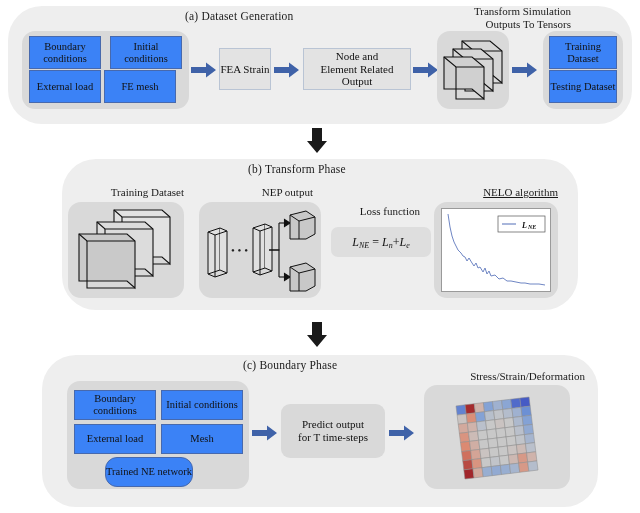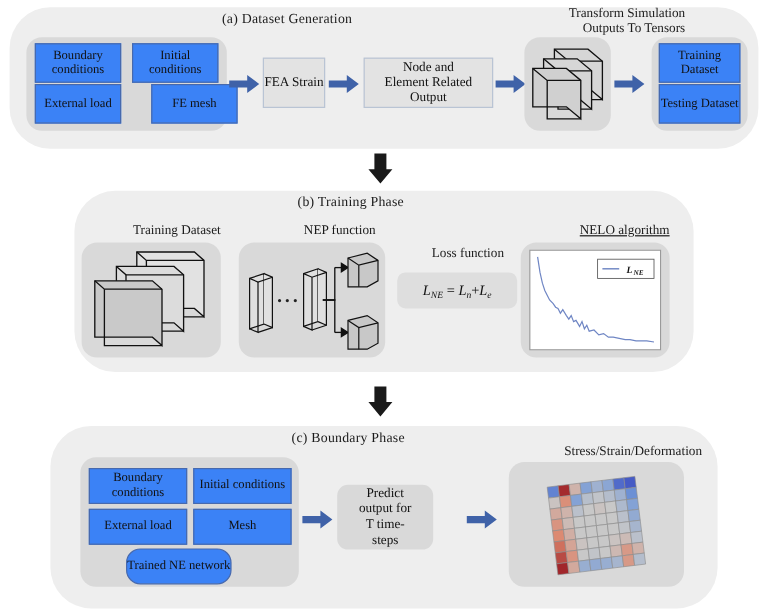--- a/index.html
+++ b/index.html
@@ -86,21 +86,21 @@
 
 <div class="panel" style="left:8px;top:6px;width:624px;height:118px;"></div>
 
 <div class="panel-title" style="left:185px;top:10px;">(a)  Dataset Generation</div>
 
 <div class="group" style="left:22px;top:31px;width:167px;height:78px;"></div>
 
 <div class="bluebox" style="left:29px;top:36px;width:72px;height:33px;">Boundary conditions</div>
 <div class="bluebox" style="left:110px;top:36px;width:72px;height:33px;">Initial conditions</div>
 <div class="bluebox" style="left:29px;top:70px;width:72px;height:33px;">External load</div>
-<div class="bluebox" style="left:126px;top:70px;width:72px;height:33px;text-align:center;">FE mesh</div>
+<div class="bluebox" style="left:104px;top:70px;width:72px;height:33px;text-align:center;">FE mesh</div>
 
 <div class="arrow-r" style="left:191px;top:62px;">
   <svg width="26" height="16" viewBox="0 0 26 16">
     <path d="M0 5 L15 5 L15 0.5 L25 8 L15 15.5 L15 11 L0 11 Z" fill="#3f62a8"></path>
   </svg>
 </div>
 
 <div class="greybox" style="left:219px;top:48px;width:52px;height:42px;">FEA Strain</div>
 
 <div class="arrow-r" style="left:274px;top:62px;">
@@ -152,21 +152,21 @@
 <div class="bluebox" style="left:549px;top:70px;width:68px;height:33px;">Testing Dataset</div>
 
 <div class="arrow-d" style="left:306px;top:128px;">
   <svg width="22" height="26" viewBox="0 0 22 26">
     <path d="M6 0 L16 0 L16 13 L21 13 L11 25 L1 13 L6 13 Z" fill="#1a1a1a"></path>
   </svg>
 </div>
 
 <div class="panel" style="left:62px;top:159px;width:516px;height:151px;"></div>
 
-<div class="panel-title" style="left:248px;top:163px;">(b)   Training Phase</div>
+<div class="panel-title" style="left:248px;top:163px;">(b)   Transform Phase</div>
 
 <div class="caption" style="left:74px;top:186px;width:110px;">Training Dataset</div>
 
 <div class="group" style="left:68px;top:202px;width:116px;height:96px;"></div>
 
 <div class="plate" style="left:73px;top:206px;">
   <svg width="108" height="88" viewBox="0 0 108 88">
     <g stroke="#111" stroke-width="1.1" fill="#e2e2e2">
       <path d="M41 4 L89 4 L97 11 L97 58 L89 51 L41 51 Z"></path>
       <path d="M41 4 L49 11 L97 11" fill="none"></path>
@@ -178,21 +178,21 @@
       <path d="M32 23 L32 70 L80 70" fill="none"></path>
     </g>
     <g stroke="#111" stroke-width="1.1" fill="#c9c9c9">
       <path d="M6 28 L54 28 L62 35 L62 82 L54 75 L6 75 Z"></path>
       <path d="M6 28 L14 35 L62 35" fill="none"></path>
       <path d="M14 35 L14 82 L62 82" fill="none"></path>
     </g>
   </svg>
 </div>
 
-<div class="caption" style="left:203px;top:186px;width:110px;">NEP function</div>
+<div class="caption" style="left:203px;top:186px;width:110px;">NEP output</div>
 
 <div class="group" style="left:199px;top:202px;width:122px;height:96px;"></div>
 
 <div class="plate" style="left:203px;top:206px;">
   <svg width="114" height="88" viewBox="0 0 114 88">
     <g stroke="#111" stroke-width="1" fill="#e0e0e0">
       <path d="M5 26 L17 22 L17 64 L5 68 Z"></path>
       <path d="M17 22 L24 25 L24 67 L17 64"></path>
       <path d="M5 26 L12 29 L24 25" fill="none"></path>
       <path d="M12 29 L12 71 L5 68" fill="none"></path>
@@ -270,21 +270,21 @@
 <div class="bluebox" style="left:74px;top:424px;width:82px;height:30px;">External load</div>
 <div class="bluebox" style="left:161px;top:424px;width:82px;height:30px;">Mesh</div>
 <div class="bluebox" style="left:105px;top:457px;width:88px;height:30px;border-radius:12px;">Trained NE network</div>
 
 <div class="arrow-r" style="left:252px;top:425px;">
   <svg width="26" height="16" viewBox="0 0 26 16">
     <path d="M0 5 L15 5 L15 0.5 L25 8 L15 15.5 L15 11 L0 11 Z" fill="#3f62a8"></path>
   </svg>
 </div>
 
-<div class="softbox" style="left:281px;top:404px;width:80px;height:54px;padding:0 17px;">Predict output for T time-steps</div>
+<div class="softbox" style="left:281px;top:404px;width:104px;height:54px;padding:0 17px;">Predict output for T time-steps</div>
 
 <div class="arrow-r" style="left:389px;top:425px;">
   <svg width="26" height="16" viewBox="0 0 26 16">
     <path d="M0 5 L15 5 L15 0.5 L25 8 L15 15.5 L15 11 L0 11 Z" fill="#3f62a8"></path>
   </svg>
 </div>
 
 <div class="caption" style="left:413px;top:370px;width:172px;">Stress/Strain/Deformation</div>
 
 <div class="group" style="left:424px;top:385px;width:146px;height:104px;"></div>

